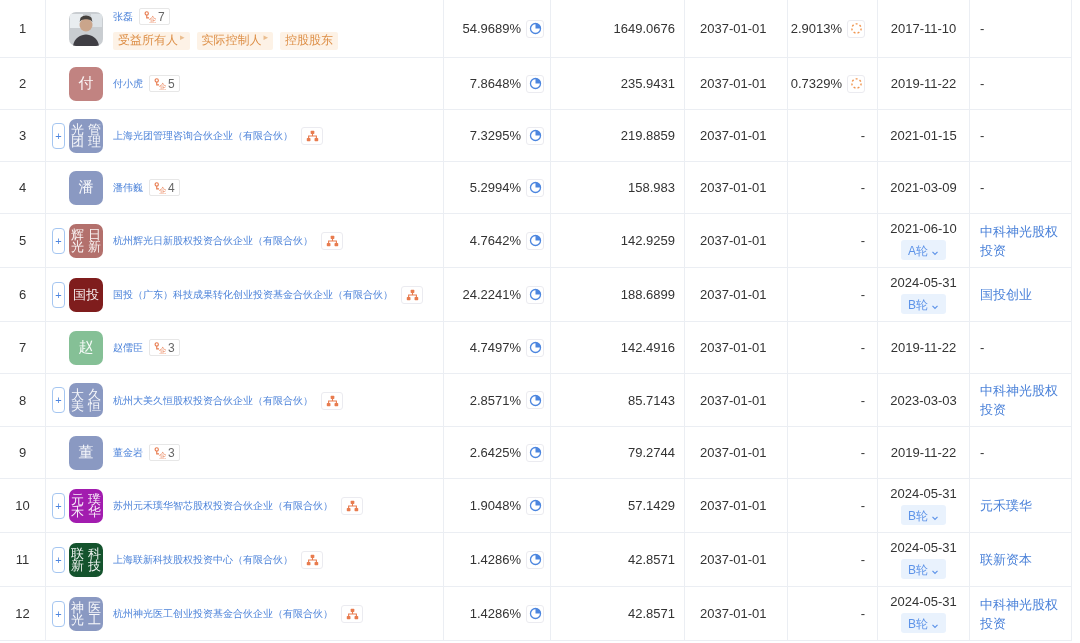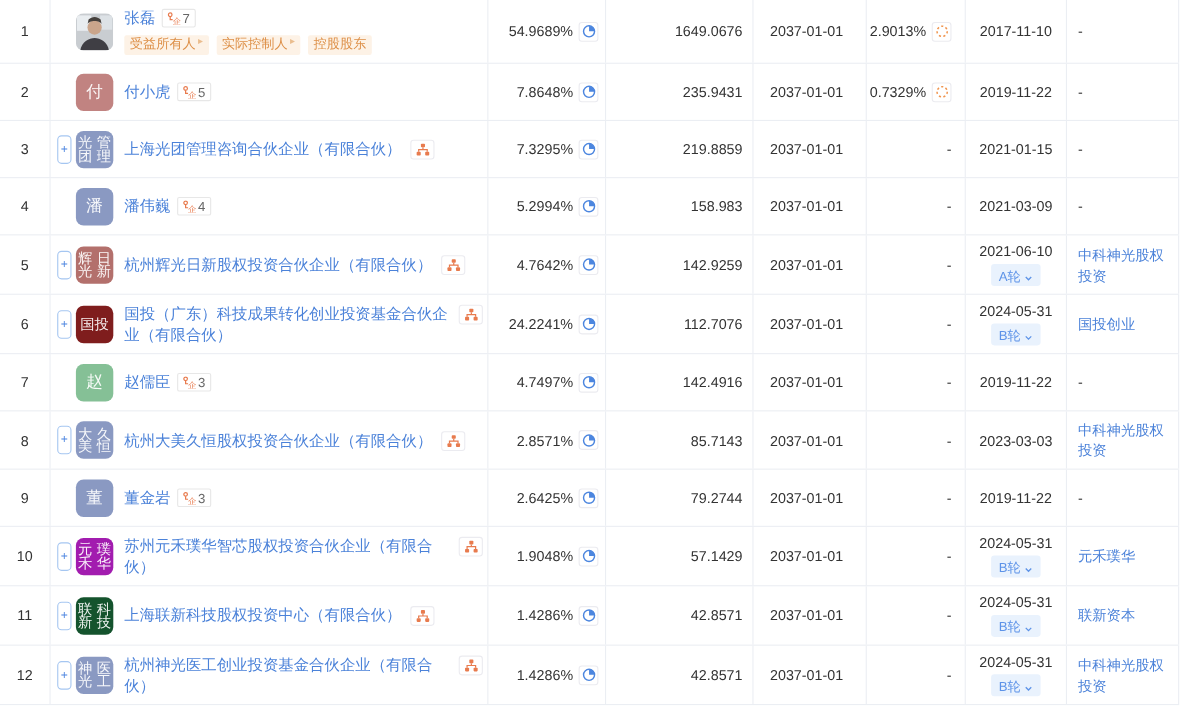--- a/index.html
+++ b/index.html
@@ -24,21 +24,21 @@
   .expand-slot { width:13px; margin-right:4px; flex:none; display:flex; align-items:center; }
   .expand-btn { width:13px; height:26px; border:1px solid #a5c6f1; border-radius:4px; background:#fff;
                 color:#4e86e0; font-size:11px; display:flex; align-items:center; justify-content:center; cursor:pointer; }
   .avatar { width:34px; height:34px; border-radius:7px; flex:none; margin-right:10px;
             display:flex; align-items:center; justify-content:center; overflow:hidden;
             color:rgba(255,255,255,.93); }
   .avatar.single { font-size:15px; }
   .avatar.multi  { font-size:13px; line-height:11.5px; text-align:center; }
   .nameblock { flex:1; min-width:0; padding-right:4px; }
   .nameline { display:flex; align-items:flex-start; }
-  .name-link { color:#4b82d9; font-size:14px; line-height:19px; text-decoration:none; max-width:296px; cursor:pointer; }
+  .name-link { color:#4b82d9; font-size:10px; line-height:19px; text-decoration:none; max-width:296px; cursor:pointer; }
   .badge { margin-left:6px; margin-top:1px; border:1px solid #e7e7e7; border-radius:2px; height:17px;
            padding:0 4px; display:inline-flex; align-items:center; gap:2px; font-size:12px; color:#666;
            background:#fff; flex:none; cursor:pointer; }
   .iconbox { border:1px solid #ebebf0; border-radius:3px; width:18px; height:18px; flex:none;
              display:inline-flex; align-items:center; justify-content:center; background:#fff; cursor:pointer; }
   .structbox { margin-left:8px; margin-top:1px; width:22px; height:18px; }
   .tags { margin-top:6px; display:flex; gap:7px; }
   .tag { background:#fdf2e6; color:#dd8f47; font-size:12px; height:18px; padding:0 5px;
          border-radius:2px; display:inline-flex; align-items:flex-start; white-space:nowrap; }
   .tag .arr { font-size:9px; margin-left:2px; color:#eabd8e; }
@@ -328,21 +328,21 @@
       </div>
       <div class="td c-pct">
         <span>24.2241%</span>
         <span class="iconbox">
           <svg width="13" height="13" viewBox="0 0 14 14">
             <circle cx="7" cy="7" r="5.4" fill="none" stroke="#4c86df" stroke-width="1.4"></circle>
             <path d="M7 7V1.6A5.4 5.4 0 0 1 12.4 7Z" fill="#4c86df"></path>
           </svg>
         </span>
       </div>
-      <div class="td c-amt">112.7076</div>
+      <div class="td c-amt">188.6899</div>
       <div class="td c-d1">2037-01-01</div>
       <div class="td c-pct2">
         <span class="dash">-</span>
       </div>
       <div class="td c-d2">
         <div>2024-05-31</div>
         <span class="pill">
           <span>B轮</span>
           <span><svg width="8" height="8" viewBox="0 0 8 8">
               <path d="M1.5 2.8L4 5.3 6.5 2.8" fill="none" stroke="#5d93e8" stroke-width="1.2"></path>

